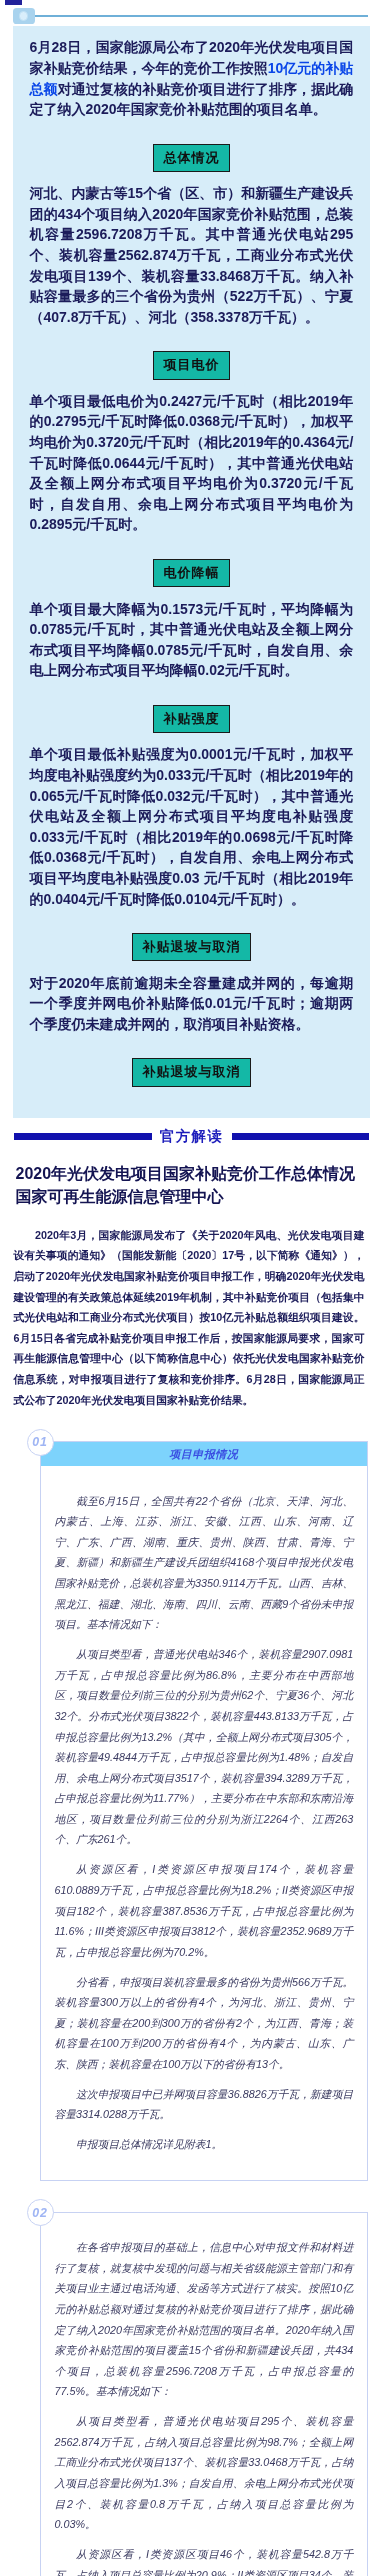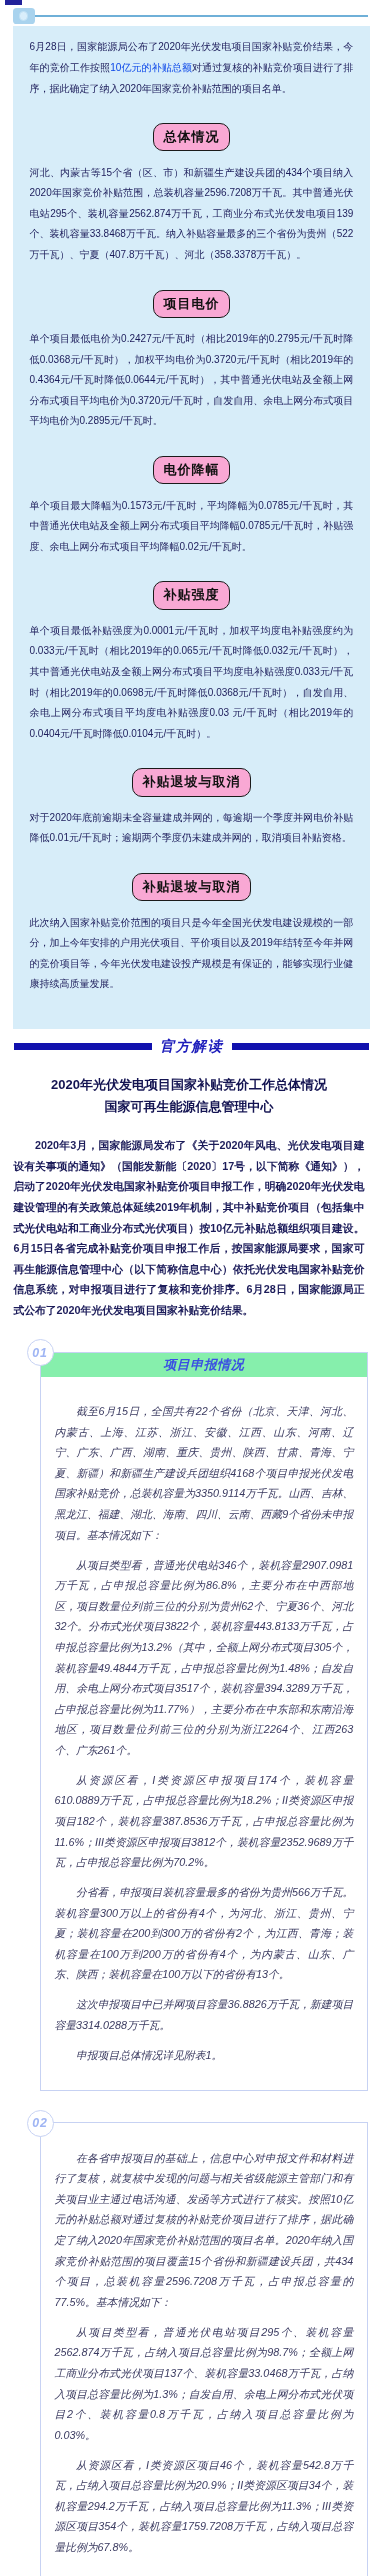--- a/index.html
+++ b/index.html
@@ -6,33 +6,33 @@
   body{width:378px;background:#ffffff;font-family:"Liberation Sans","DejaVu Sans",sans-serif;color:#1c1c5a;}
   
   .minibar{position:absolute;left:5.2px;top:0;width:16.5px;height:4.6px;background:#22229a;}
   
   .deco-wrap{position:relative;height:26px;margin-top:0;}
   .deco-line{position:absolute;left:34px;right:10.3px;top:15px;height:1.5px;background:#6fb0d8;}
   .deco-rect{position:absolute;left:13px;top:7.7px;width:21.6px;height:16.5px;background:#a9d3ee;border-radius:3.6px;display:flex;align-items:center;justify-content:center;}
   .deco-rect .dot{width:9.3px;height:9.3px;border-radius:50%;background:#d9eefb;border:1.5px solid #bfe0f4;box-sizing:border-box;}
   
   .intro-block{margin:0 8.2px 0 13px;background:#d7edf9;padding:6.2px 7.2px 20.6px 7.2px;}
-  .intro-block p{font-size:10px;line-height:20.6px;font-weight:normal;color:#1c1c5a;margin:5.2px 9.3px 13.4px 9.3px;text-align:justify;}
+  .intro-block p{font-size:14px;line-height:20.6px;font-weight:bold;color:#1c1c5a;margin:5.2px 9.3px 13.4px 9.3px;text-align:justify;}
   .intro-block .link{color:#0a46e8;}
-  .pill{display:block;width:fit-content;margin:24px auto 11.3px auto;padding:4.1px 9.3px;border:1px solid #1a1a1a;border-radius:10px;background:#f9a8d4;font-size:13px;font-weight:bold;color:#111;letter-spacing:1px;}
+  .pill{display:block;width:fit-content;margin:24px auto 11.3px auto;padding:4.1px 9.3px;border:1px solid #1a1a1a;border-radius:0;background:#14b8a6;font-size:13px;font-weight:bold;color:#111;letter-spacing:1px;}
   
-  .banner{display:flex;align-items:center;margin:8.2px 8.8px 0 14px;font-style:italic;}
+  .banner{display:flex;align-items:center;margin:8.2px 8.8px 0 14px;}
   .banner .bar{flex:1;height:6.7px;background:#1111ad;}
   .banner .bar-label{margin:0 8.2px;font-size:14.4px;font-weight:bold;color:#1d1dbb;letter-spacing:1.5px;}
-  .official-title{margin:17.5px 15.5px 0 15.5px;text-align:center;font-size:13px;font-weight:bold;color:#141452;line-height:21.6px;}
+  .official-title{margin:17.5px 15.5px 0 15.5px;font-size:16px;font-weight:bold;color:#141452;line-height:21.6px;}
   .official-lead{margin:17.5px 13.4px 20.6px 13.4px;font-size:10.8px;line-height:20.6px;font-weight:bold;color:#1c1c5a;text-indent:2em;text-align:justify;}
   
   .sec-box{position:relative;margin:31px 10.3px 24px 40px;border:1px solid #c7d2f3;background:#fff;font-style:italic;}
   .sec-badge{position:absolute;left:-14.4px;top:-13.4px;width:27px;height:27px;border-radius:50%;background:#fff;border:1.5px solid #c8d3f4;box-sizing:border-box;display:flex;align-items:center;justify-content:center;font-size:12.4px;font-weight:bold;color:#9fb5f4;letter-spacing:1px;}
-  .sec-head{height:24px;background:#86efac;display:flex;align-items:center;justify-content:center;font-size:13px;font-weight:bold;color:#3b50e2;letter-spacing:0.5px;}
+  .sec-head{height:24px;background:#7dd3fc;display:flex;align-items:center;justify-content:center;font-size:11px;font-weight:bold;color:#3b50e2;letter-spacing:0.5px;}
   .sec-body{padding:7.2px 13.4px 15.5px 13.4px;margin-top:8px;}
   .sec-body p{font-size:10.8px;line-height:20.6px;color:#3a3a60;text-indent:2em;margin:9.3px 0;text-align:justify;}
 </style>
 </head>
 <body>
 
 <div class="minibar"></div>
 
 <div class="deco-wrap">
   <div class="deco-line"></div>
@@ -44,30 +44,29 @@
 <section class="intro-block">
   <p><span>6月28日，国家能源局公布了2020年光伏发电项目国家补贴竞价结果，今年的竞价工作按照</span><span class="link">10亿元的补贴总额</span><span>对通过复核的补贴竞价项目进行了排序，据此确定了纳入2020年国家竞价补贴范围的项目名单。</span></p>
 
   <div class="pill">总体情况</div>
   <p>河北、内蒙古等15个省（区、市）和新疆生产建设兵团的434个项目纳入2020年国家竞价补贴范围，总装机容量2596.7208万千瓦。其中普通光伏电站295个、装机容量2562.874万千瓦，工商业分布式光伏发电项目139个、装机容量33.8468万千瓦。纳入补贴容量最多的三个省份为贵州（522万千瓦）、宁夏（407.8万千瓦）、河北（358.3378万千瓦）。</p>
 
   <div class="pill">项目电价</div>
   <p>单个项目最低电价为0.2427元/千瓦时（相比2019年的0.2795元/千瓦时降低0.0368元/千瓦时），加权平均电价为0.3720元/千瓦时（相比2019年的0.4364元/千瓦时降低0.0644元/千瓦时），其中普通光伏电站及全额上网分布式项目平均电价为0.3720元/千瓦时，自发自用、余电上网分布式项目平均电价为0.2895元/千瓦时。</p>
 
   <div class="pill">电价降幅</div>
-  <p>单个项目最大降幅为0.1573元/千瓦时，平均降幅为0.0785元/千瓦时，其中普通光伏电站及全额上网分布式项目平均降幅0.0785元/千瓦时，补贴强度、余电上网分布式项目平均降幅0.02元/千瓦时。</p>
+  <p>单个项目最大降幅为0.1573元/千瓦时，平均降幅为0.0785元/千瓦时，其中普通光伏电站及全额上网分布式项目平均降幅0.0785元/千瓦时，自发自用、余电上网分布式项目平均降幅0.02元/千瓦时。</p>
 
   <div class="pill">补贴强度</div>
   <p>单个项目最低补贴强度为0.0001元/千瓦时，加权平均度电补贴强度约为0.033元/千瓦时（相比2019年的0.065元/千瓦时降低0.032元/千瓦时），其中普通光伏电站及全额上网分布式项目平均度电补贴强度0.033元/千瓦时（相比2019年的0.0698元/千瓦时降低0.0368元/千瓦时），自发自用、余电上网分布式项目平均度电补贴强度0.03 元/千瓦时（相比2019年的0.0404元/千瓦时降低0.0104元/千瓦时）。</p>
 
   <div class="pill">补贴退坡与取消</div>
   <p>对于2020年底前逾期未全容量建成并网的，每逾期一个季度并网电价补贴降低0.01元/千瓦时；逾期两个季度仍未建成并网的，取消项目补贴资格。</p>
 
   <div class="pill">补贴退坡与取消</div>
-  <p>此次纳入国家补贴竞价范围的项目只是今年全国光伏发电建设规模的一部分，加上今年安排的户用光伏项目、平价项目以及2019年结转至今年并网的竞价项目等，今年光伏发电建设投产规模是有保证的，能够实现行业健康持续高质量发展。</p>
 </section>
 
 <div class="banner">
   <div class="bar"></div>
   <div class="bar-label">官方解读</div>
   <div class="bar"></div>
 </div>
 
 <h2 class="official-title">2020年光伏发电项目国家补贴竞价工作总体情况</h2>
 <h2 class="official-title" style="margin-top:1px;">国家可再生能源信息管理中心</h2>

